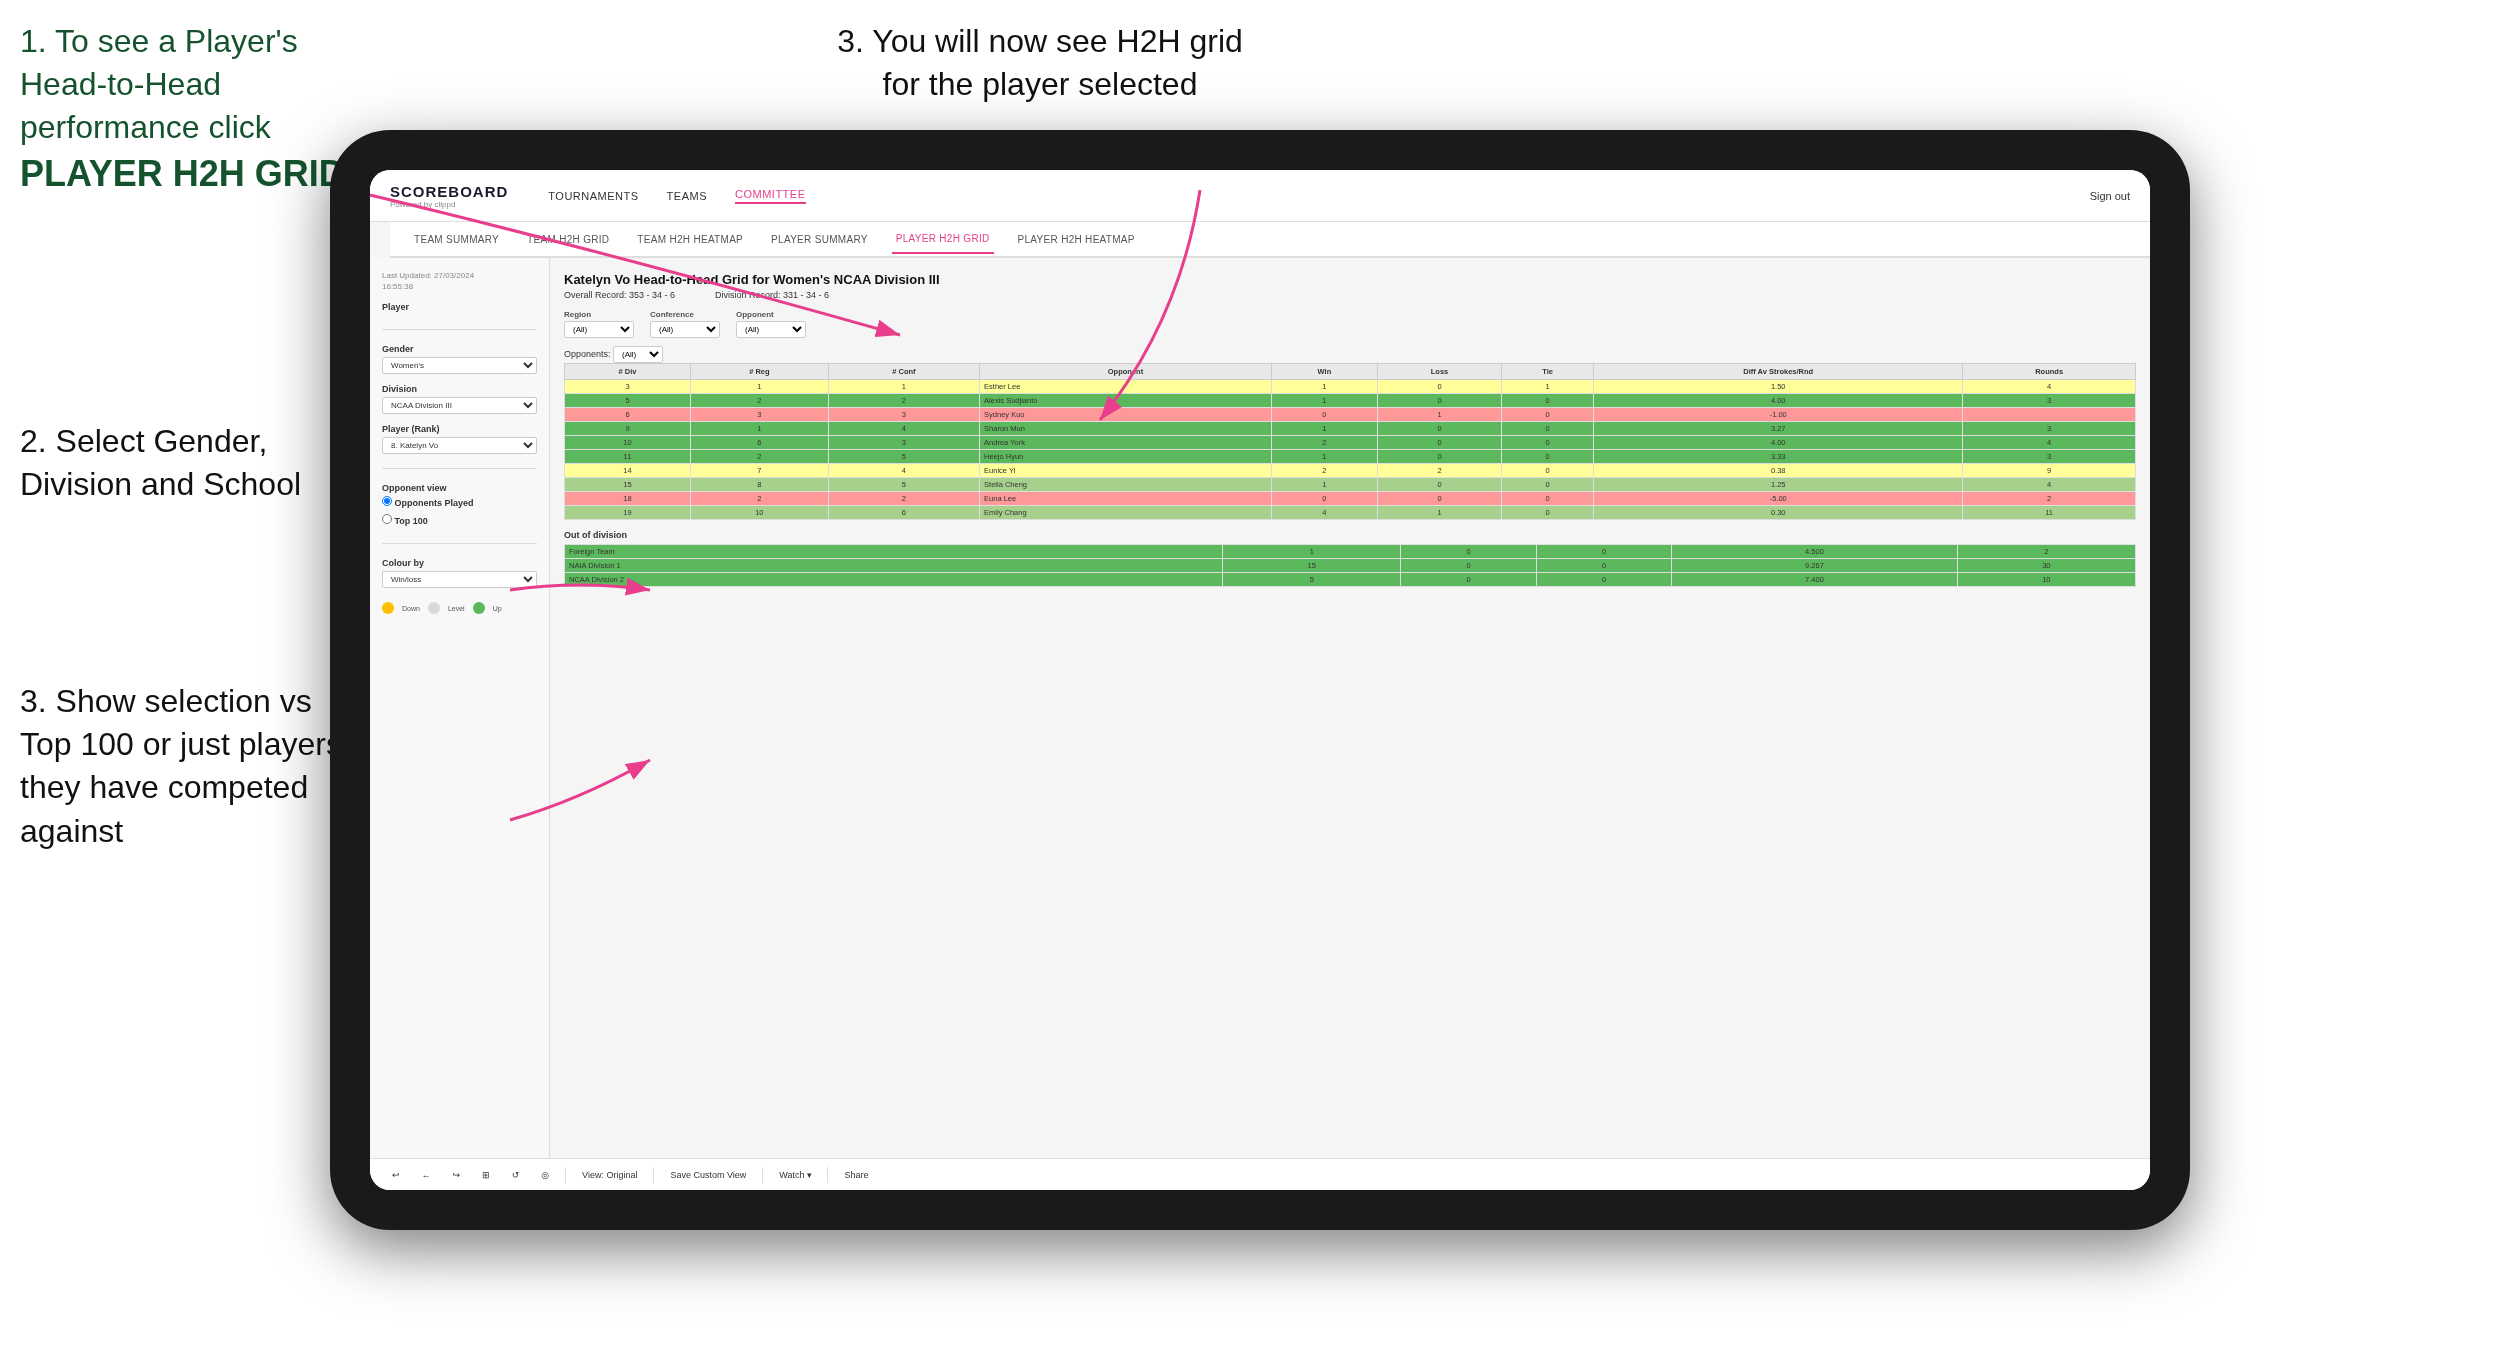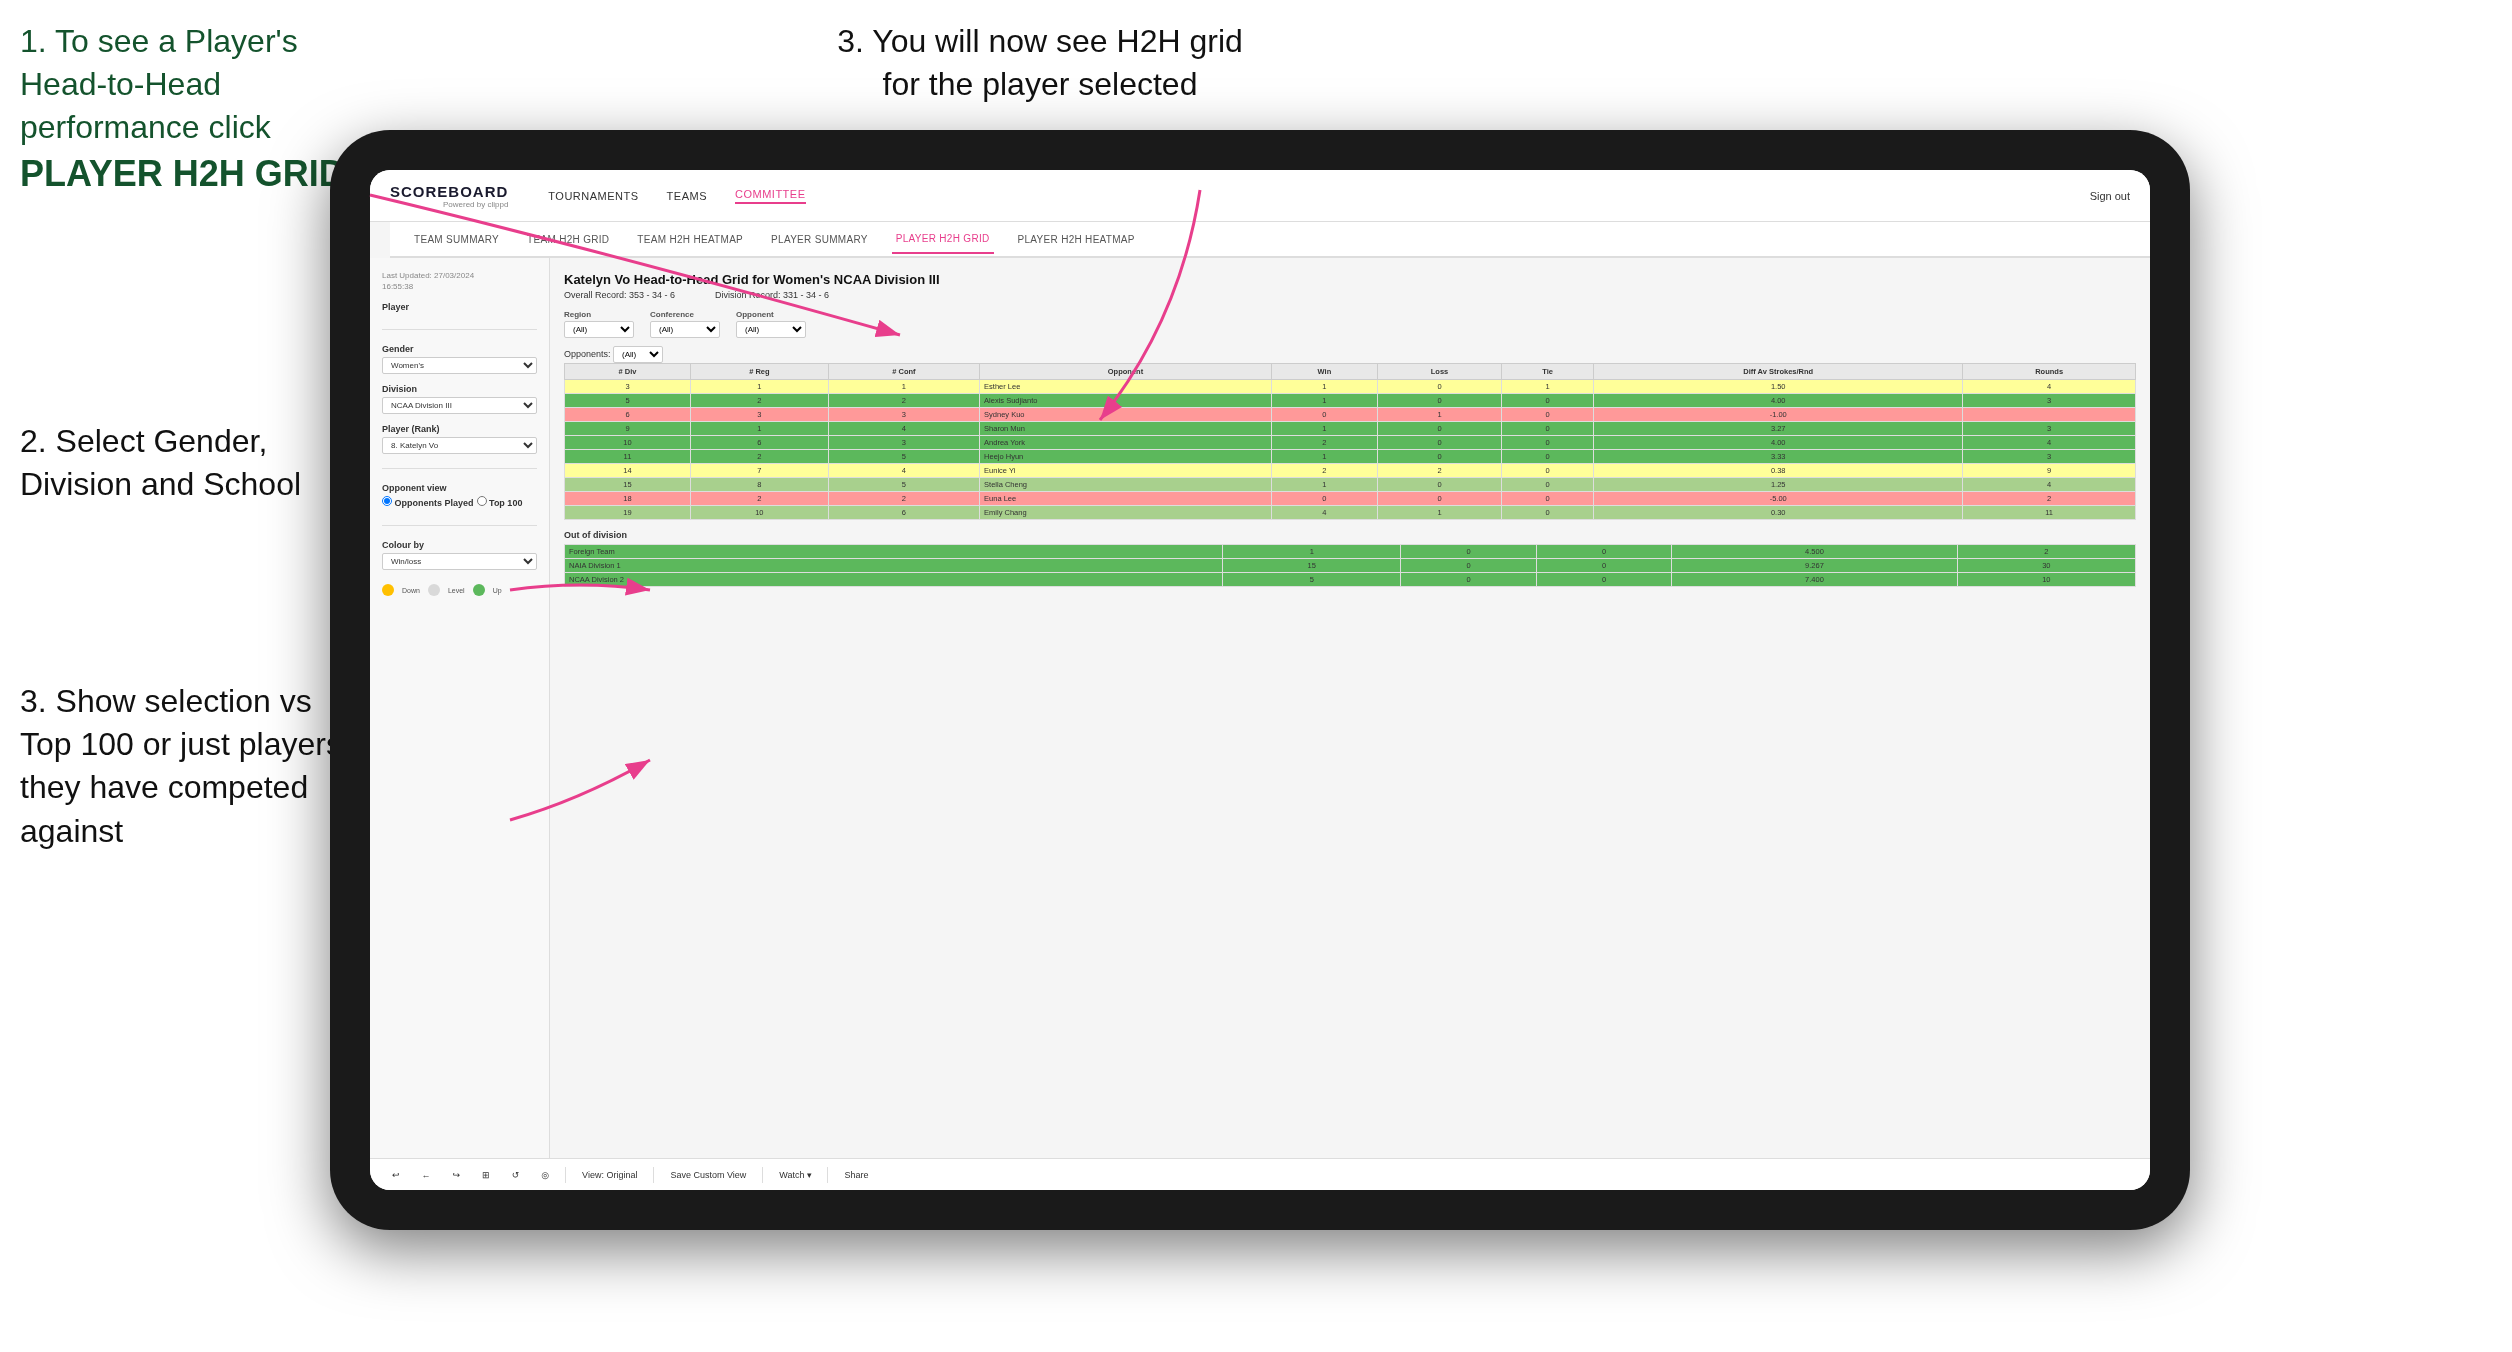--- a/index.html
+++ b/index.html
@@ -91,21 +91,20 @@
       display: flex;
       align-items: center;
       height: 52px;
       gap: 30px;
     }
 
     .logo-area {
       display: flex;
       flex-direction: column;
       margin-right: 10px;
-      text-align: right;
     }
     .logo-scoreboard {
       font-size: 15px;
       font-weight: 900;
       color: #1a1a2e;
       letter-spacing: 1px;
     }
     .logo-sub {
       font-size: 8px;
       color: #888;
@@ -206,21 +205,21 @@
     }
 
     .sidebar-divider {
       border: none;
       border-top: 1px solid #ddd;
       margin: 4px 0;
     }
 
     .radio-group {
       display: flex;
-      flex-direction: row;
+      flex-direction: column;
       gap: 3px;
     }
     .radio-item {
       display: flex;
       align-items: center;
       gap: 4px;
       font-size: 8px;
       color: #333;
     }
     .radio-item input {

